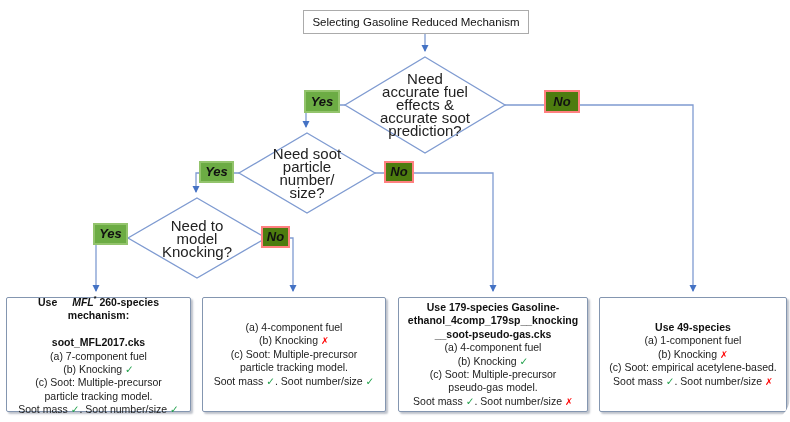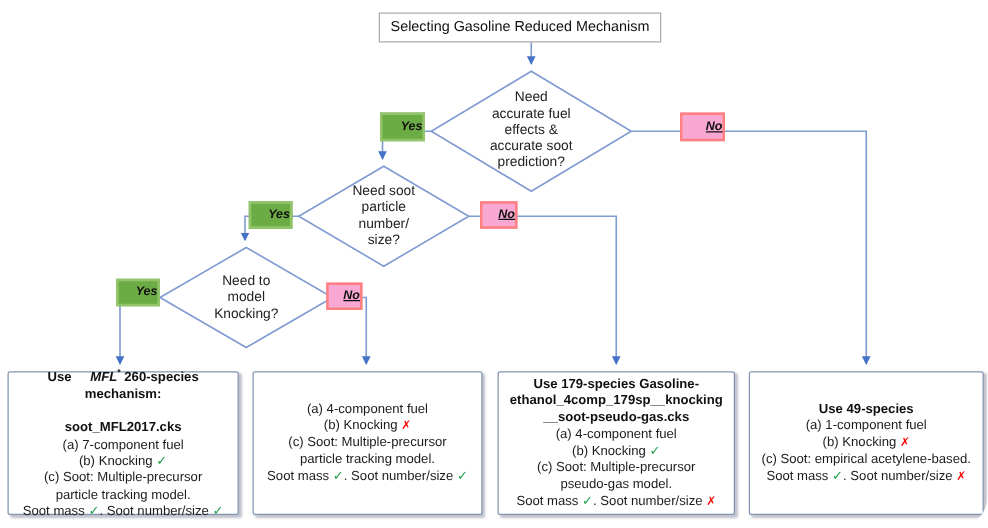--- a/index.html
+++ b/index.html
@@ -8,33 +8,33 @@
     font-family:"Liberation Sans","DejaVu Sans",sans-serif;color:#1a1a1a;border-radius:25px;
   }
   #wires{position:absolute;left:0;top:0;width:790px;height:422px;}
 
   .start-node{
     position:absolute;left:303px;top:10px;width:224px;height:22px;
     background:#ffffff;border:1px solid #ababab;
     font-size:11.5px;line-height:22px;text-align:center;color:#111;
   }
   .diamond-text{
-    position:absolute;text-align:center;font-size:11px;line-height:13px;
+    position:absolute;text-align:center;font-size:15px;line-height:13px;
     white-space:pre-line;color:#222;
   }
   .dq1{left:365px;top:72px;width:120px;}
   .dq2{left:252px;top:147px;width:110px;}
   .dq3{left:142px;top:219px;width:110px;}
 
   .branch-label{
-    position:absolute;font-size:10px;font-weight:bold;font-style:italic;
-    text-align:right;color:#111;
+    position:absolute;font-size:13px;font-weight:bold;font-style:italic;
+    text-align:center;color:#111;
   }
   .branch-yes{background:#6CAC44;border:2px solid #93C46C;}
-  .branch-no{background:#f9a8d4;border:2px solid #FF8080;text-decoration:underline;}
+  .branch-no{background:#4d7c0f;border:2px solid #FF8080;}
   .lbl-yes1{left:304px;top:90px;width:32px;height:19px;line-height:19px;}
   .lbl-no1{left:544px;top:90px;width:32px;height:19px;line-height:19px;}
   .lbl-yes2{left:199px;top:161px;width:31px;height:18px;line-height:18px;}
   .lbl-no2{left:384px;top:161px;width:26px;height:18px;line-height:18px;}
   .lbl-yes3{left:93px;top:223px;width:31px;height:18px;line-height:18px;}
   .lbl-no3{left:261px;top:226px;width:25px;height:18px;line-height:18px;}
 
   .result-box{
     position:absolute;top:297px;height:115px;background:#ffffff;
     border:1px solid #8496B0;border-radius:2px;

